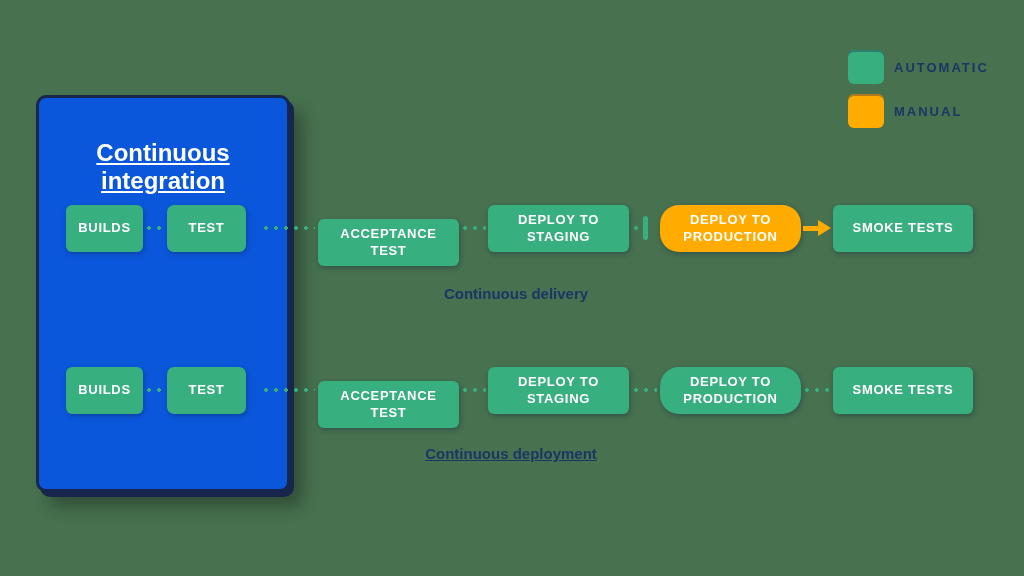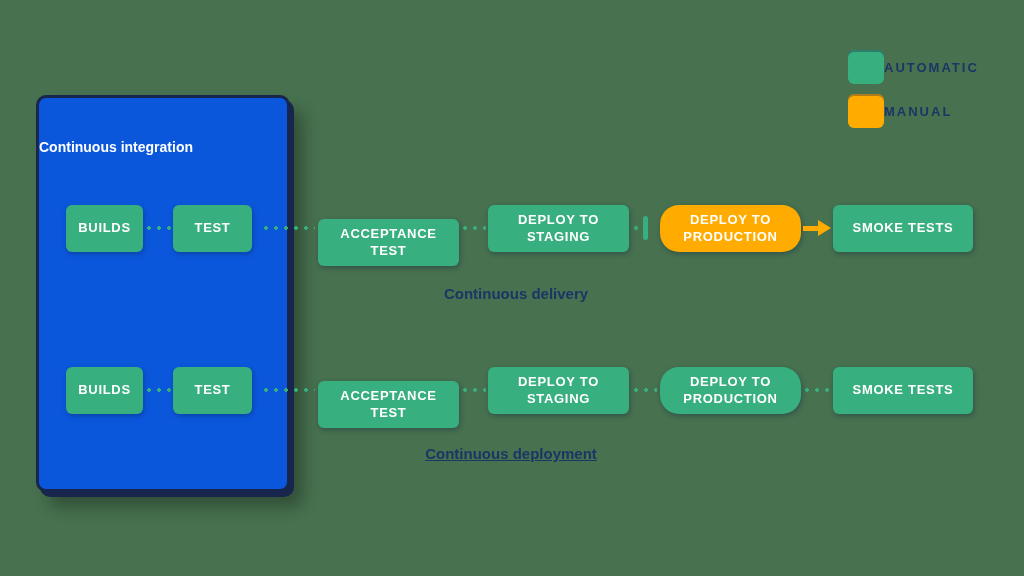--- a/index.html
+++ b/index.html
@@ -12,21 +12,21 @@
   #stage {
     position: relative;
     width: 1024px; height: 576px;
     background: var(--background, #47714F);
     overflow: hidden;
   }
 
   
   .legend-row {
     position: absolute; left: 848px;
-    display: flex; align-items: center; 
+    display: flex; align-items: center; gap: 10px;
   }
   .legend-row.automatic { top: 50px; }
   .legend-row.manual   { top: 94px; }
   .swatch {
     width: 36px; height: 34px; border-radius: 6px;
     box-shadow: inset 0 2px 0 rgba(24,38,77,0.35);
   }
   .swatch.automatic { background: var(--automatic, #38AF7F); }
   .swatch.manual    { background: var(--manual, #FFAB00); }
   .legend-label {
@@ -40,43 +40,43 @@
     width: 254px; height: 397px;
     background: var(--panel-blue, #0B57DC);
     border: 3px solid var(--panel-border, #18264D);
     border-radius: 10px;
     box-shadow: 4px 5px 0 var(--panel-border, #18264D),
                 13px 15px 16px rgba(0,0,0,0.30);
     z-index: 1;
   }
   .ci-title {
     position: absolute; left: 0; right: 0; top: 41px;
-    text-align: left; color: #fff;
-    font-size: 14px; font-weight: bold;
+    text-align: center; color: #fff;
+    font-size: 24px; font-weight: bold; text-decoration: underline;
   }
 
   
   .step {
     position: absolute; height: 47px;
     border-radius: 6px;
     display: flex; align-items: center; justify-content: center;
     text-align: center;
     color: #fff; font-size: 13px; font-weight: bold;
     letter-spacing: 0.7px; line-height: 1.3;
     padding: 0 8px;
     box-shadow: 1px 2px 5px rgba(12,28,66,0.35);
     z-index: 2;
   }
   .step.automatic { background: var(--automatic, #38AF7F); }
   .step.manual    { background: var(--manual, #FFAB00); }
   .row1 .step { top: 205px; }
   .row2 .step { top: 367px; }
 
   .pos-builds     { left: 66px;  width: 77px;  }
-  .pos-test       { left: 173px; width: 79px;  }
+  .pos-test       { left: 167px; width: 79px; border-radius: 7px;  }
   .pos-acceptance { left: 318px; width: 141px; margin-top: 14px; }
   .pos-staging    { left: 488px; width: 141px; }
   .pos-production { left: 660px; width: 141px; border-radius: 19px; }
   .pos-smoke      { left: 833px; width: 140px; }
 
   
   .dots {
     position: absolute; height: 4px; z-index: 2;
     background-image: radial-gradient(circle 2px at 2px 2px, var(--automatic, #38AF7F) 95%, transparent);
     background-size: 10px 4px; background-repeat: repeat-x;

